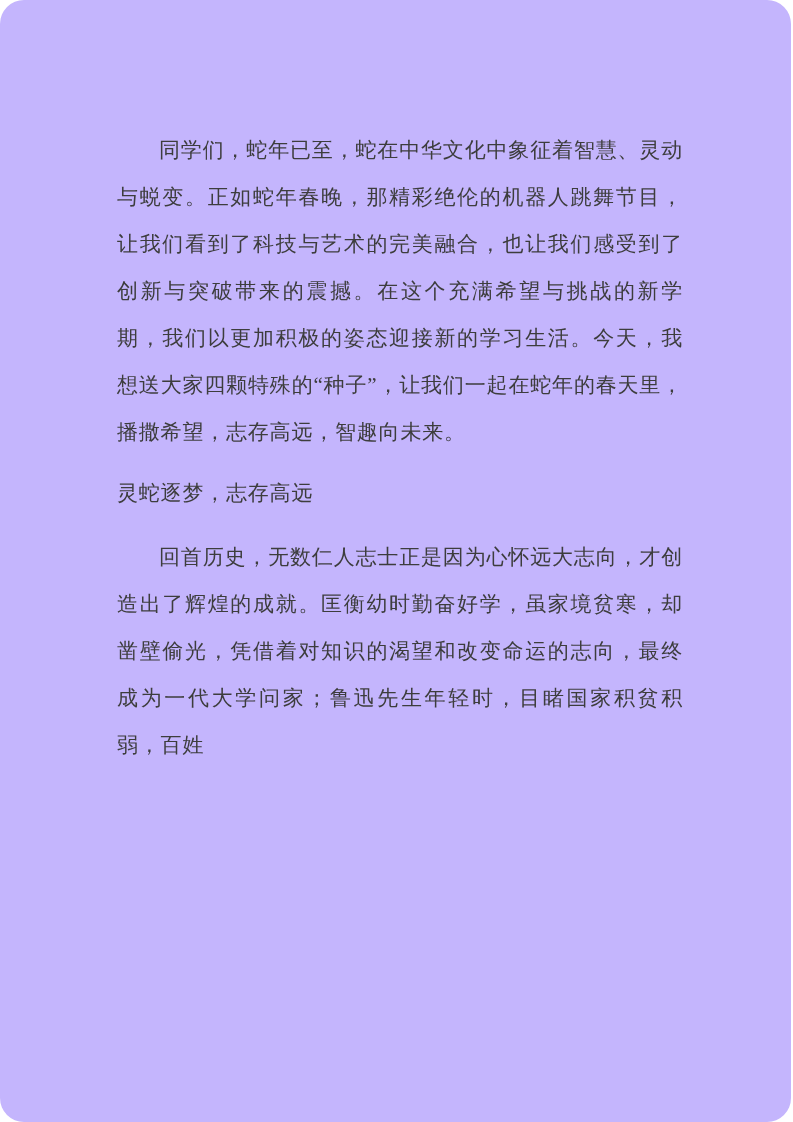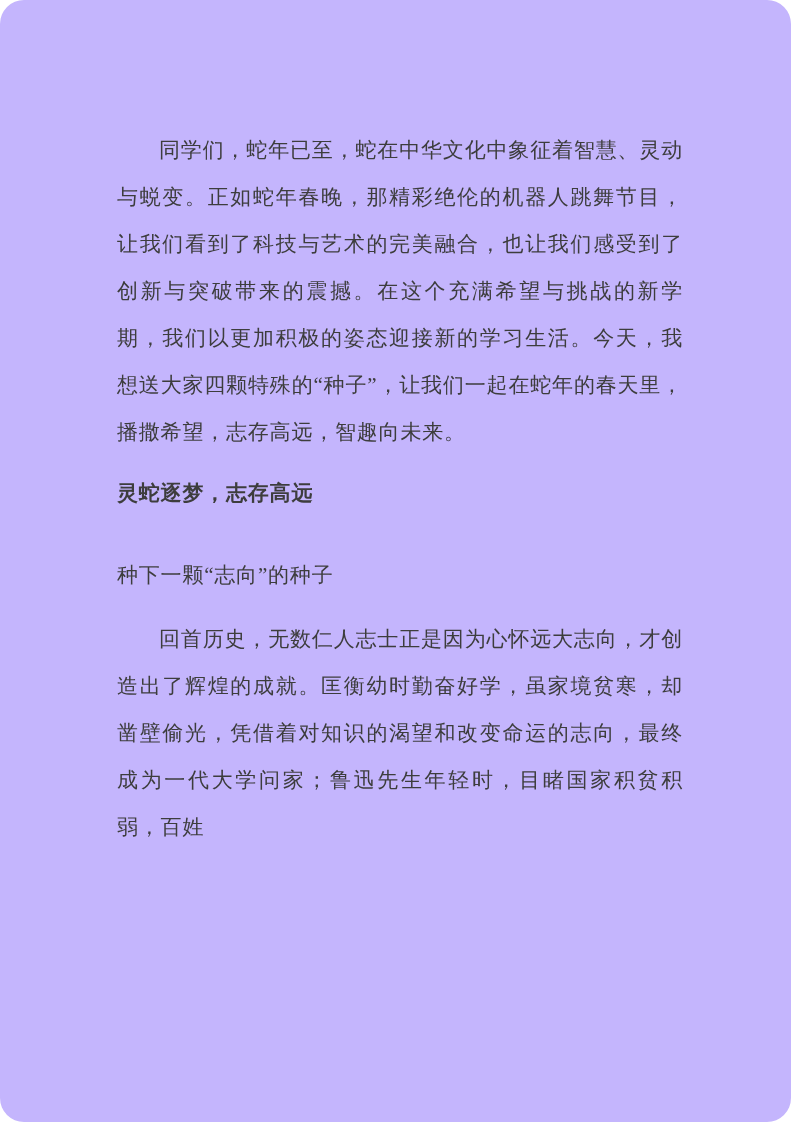--- a/index.html
+++ b/index.html
@@ -29,28 +29,27 @@
     line-height: 47px;
     color: #3d3d3d;
     letter-spacing: 0.8px;
     text-align: justify;
     text-justify: inter-character;
     word-break: break-all;
   }
   .body-para {
     text-indent: 2em;
   }
-  .heading-1 { margin-top: 14px !important; font-weight: bold; }
+  .heading-1 { margin-top: 14px !important; }
   .heading-2 { margin-top: 35px !important; }
   .para-2   { margin-top: 36px !important; }
   .para-3   { margin-top: 17px !important; }
 </style>
 </head>
 <body>
 
 <div class="page">
   <div class="content">
     <p class="body-para para-1">同学们，蛇年已至，蛇在中华文化中象征着智慧、灵动与蜕变。正如蛇年春晚，那精彩绝伦的机器人跳舞节目，让我们看到了科技与艺术的完美融合，也让我们感受到了创新与突破带来的震撼。在这个充满希望与挑战的新学期，我们以更加积极的姿态迎接新的学习生活。今天，我想送大家四颗特殊的“种子”，让我们一起在蛇年的春天里，播撒希望，志存高远，智趣向未来。</p>
     <p class="heading heading-1">灵蛇逐梦，志存高远</p>
-    <p class="heading heading-2">种下一颗“志向”的种子</p>
     <p class="body-para para-3">回首历史，无数仁人志士正是因为心怀远大志向，才创造出了辉煌的成就。匡衡幼时勤奋好学，虽家境贫寒，却凿壁偷光，凭借着对知识的渴望和改变命运的志向，最终成为一代大学问家；鲁迅先生年轻时，目睹国家积贫积弱，百姓</p>
   </div>
 </div>
 
 </body></html>

